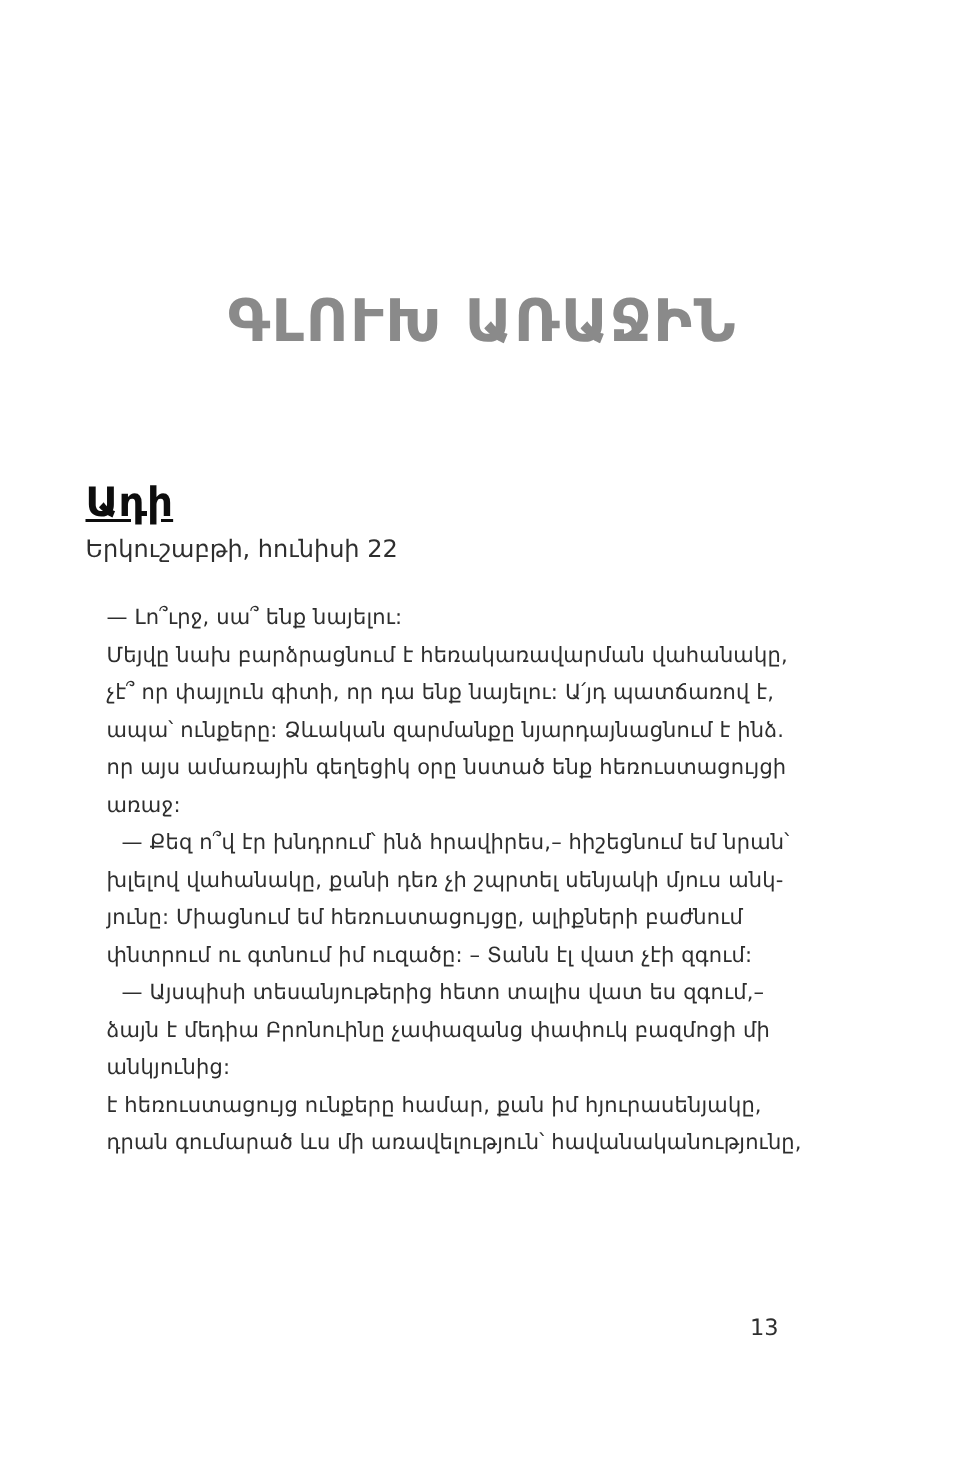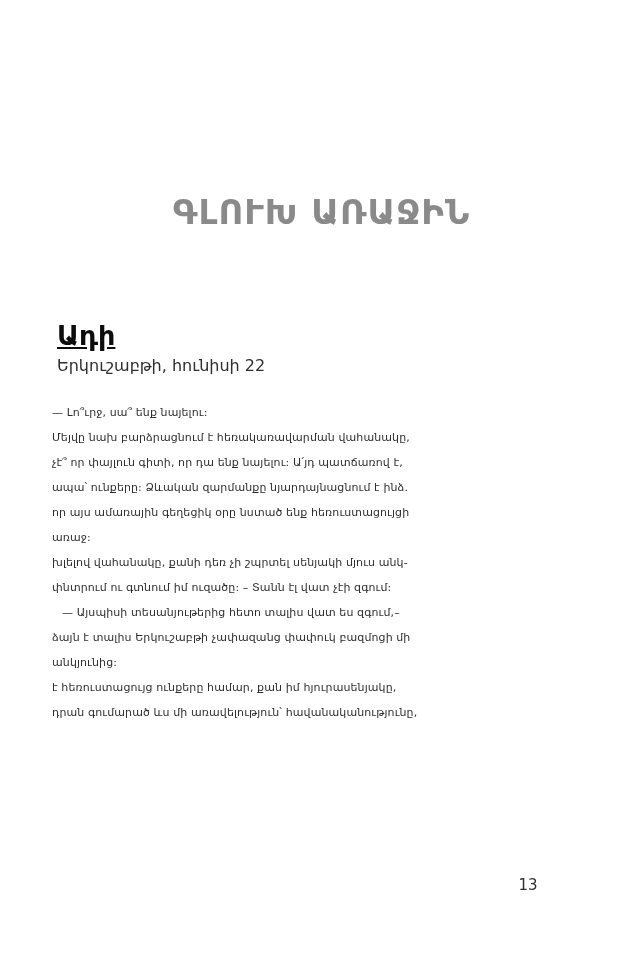--- a/index.html
+++ b/index.html
@@ -14,21 +14,21 @@
     background: var(--background, #ffffff);
     font-family: "DejaVu Sans", "Liberation Sans", sans-serif;
     overflow: hidden;
   }
   .chapter-heading {
     position: absolute;
     top: 192px;
     left: 0;
     width: 643px;
     text-align: center;
-    font-size: 34px;
+    font-size: 39px;
     font-weight: bold;
     letter-spacing: 1px;
     color: var(--heading-gray, #8a8a8a);
   }
   .section-title {
     position: absolute;
     left: 57px;
     top: 320px;
     font-size: 27px;
     font-weight: bold;
@@ -37,41 +37,41 @@
   }
   .section-subtitle {
     position: absolute;
     left: 57px;
     top: 356px;
     font-size: 16px;
     color: var(--body-text, #2b2b2b);
   }
   .body-text {
     position: absolute;
-    left: 52px;
+    left: 71px;
     top: 400px;
     width: 540px;
-    font-size: 11px;
+    font-size: 14px;
     line-height: 25px;
     color: var(--body-text, #2b2b2b);
     letter-spacing: 0.1px;
   }
   .text-line {
     white-space: nowrap;
     height: 25px;
   }
   .text-line.indent {
     padding-left: 10px;
   }
   .page-number {
     position: absolute;
     left: 500px;
     top: 876px;
     width: 56px;
-    text-align: center;
+    text-align: left;
     font-size: 15px;
     color: var(--body-text, #2b2b2b);
   }
 </style>
 </head>
 <body>
 
 <div class="page">
   <div class="chapter-heading">ԳԼՈՒԽ ԱՌԱՋԻՆ</div>
 
@@ -79,23 +79,25 @@
 
   <div class="section-subtitle">Երկուշաբթի, հունիսի 22</div>
 
   <div class="body-text">
       <div class="text-line">— Լո՞ւրջ, սա՞ ենք նայելու:</div>
       <div class="text-line">Մեյվը նախ բարձրացնում է հեռակառավարման վահանակը,</div>
       <div class="text-line">չէ՞ որ փայլուն գիտի, որ դա ենք նայելու: Ա՛յդ պատճառով է,</div>
       <div class="text-line">ապա՝ ունքերը: Ձևական զարմանքը նյարդայնացնում է ինձ.</div>
       <div class="text-line">որ այս ամառային գեղեցիկ օրը նստած ենք հեռուստացույցի</div>
       <div class="text-line">առաջ:</div>
+      <div class="text-line indent">— Քեզ ո՞վ էր խնդրում՝ ինձ հրավիրես,– հիշեցնում եմ նրան՝</div>
       <div class="text-line">խլելով վահանակը, քանի դեռ չի շպրտել սենյակի մյուս անկ-</div>
+      <div class="text-line">յունը: Միացնում եմ հեռուստացույցը, ալիքների բաժնում</div>
       <div class="text-line">փնտրում ու գտնում իմ ուզածը: – Տանն էլ վատ չէի զգում:</div>
       <div class="text-line indent">— Այսպիսի տեսանյութերից հետո տալիս վատ ես զգում,–</div>
-      <div class="text-line">ձայն է տալիս Երկուշաբթի չափազանց փափուկ բազմոցի մի</div>
+      <div class="text-line">ձայն է մեդիա Բրոնուինը չափազանց փափուկ բազմոցի մի</div>
       <div class="text-line">անկյունից:</div>
       <div class="text-line">է հեռուստացույց ունքերը համար, քան իմ հյուրասենյակը,</div>
       <div class="text-line">դրան գումարած ևս մի առավելություն՝ հավանականությունը,</div>
     </div>
 
   <div class="page-number">13</div>
 </div>
 
 </body></html>

